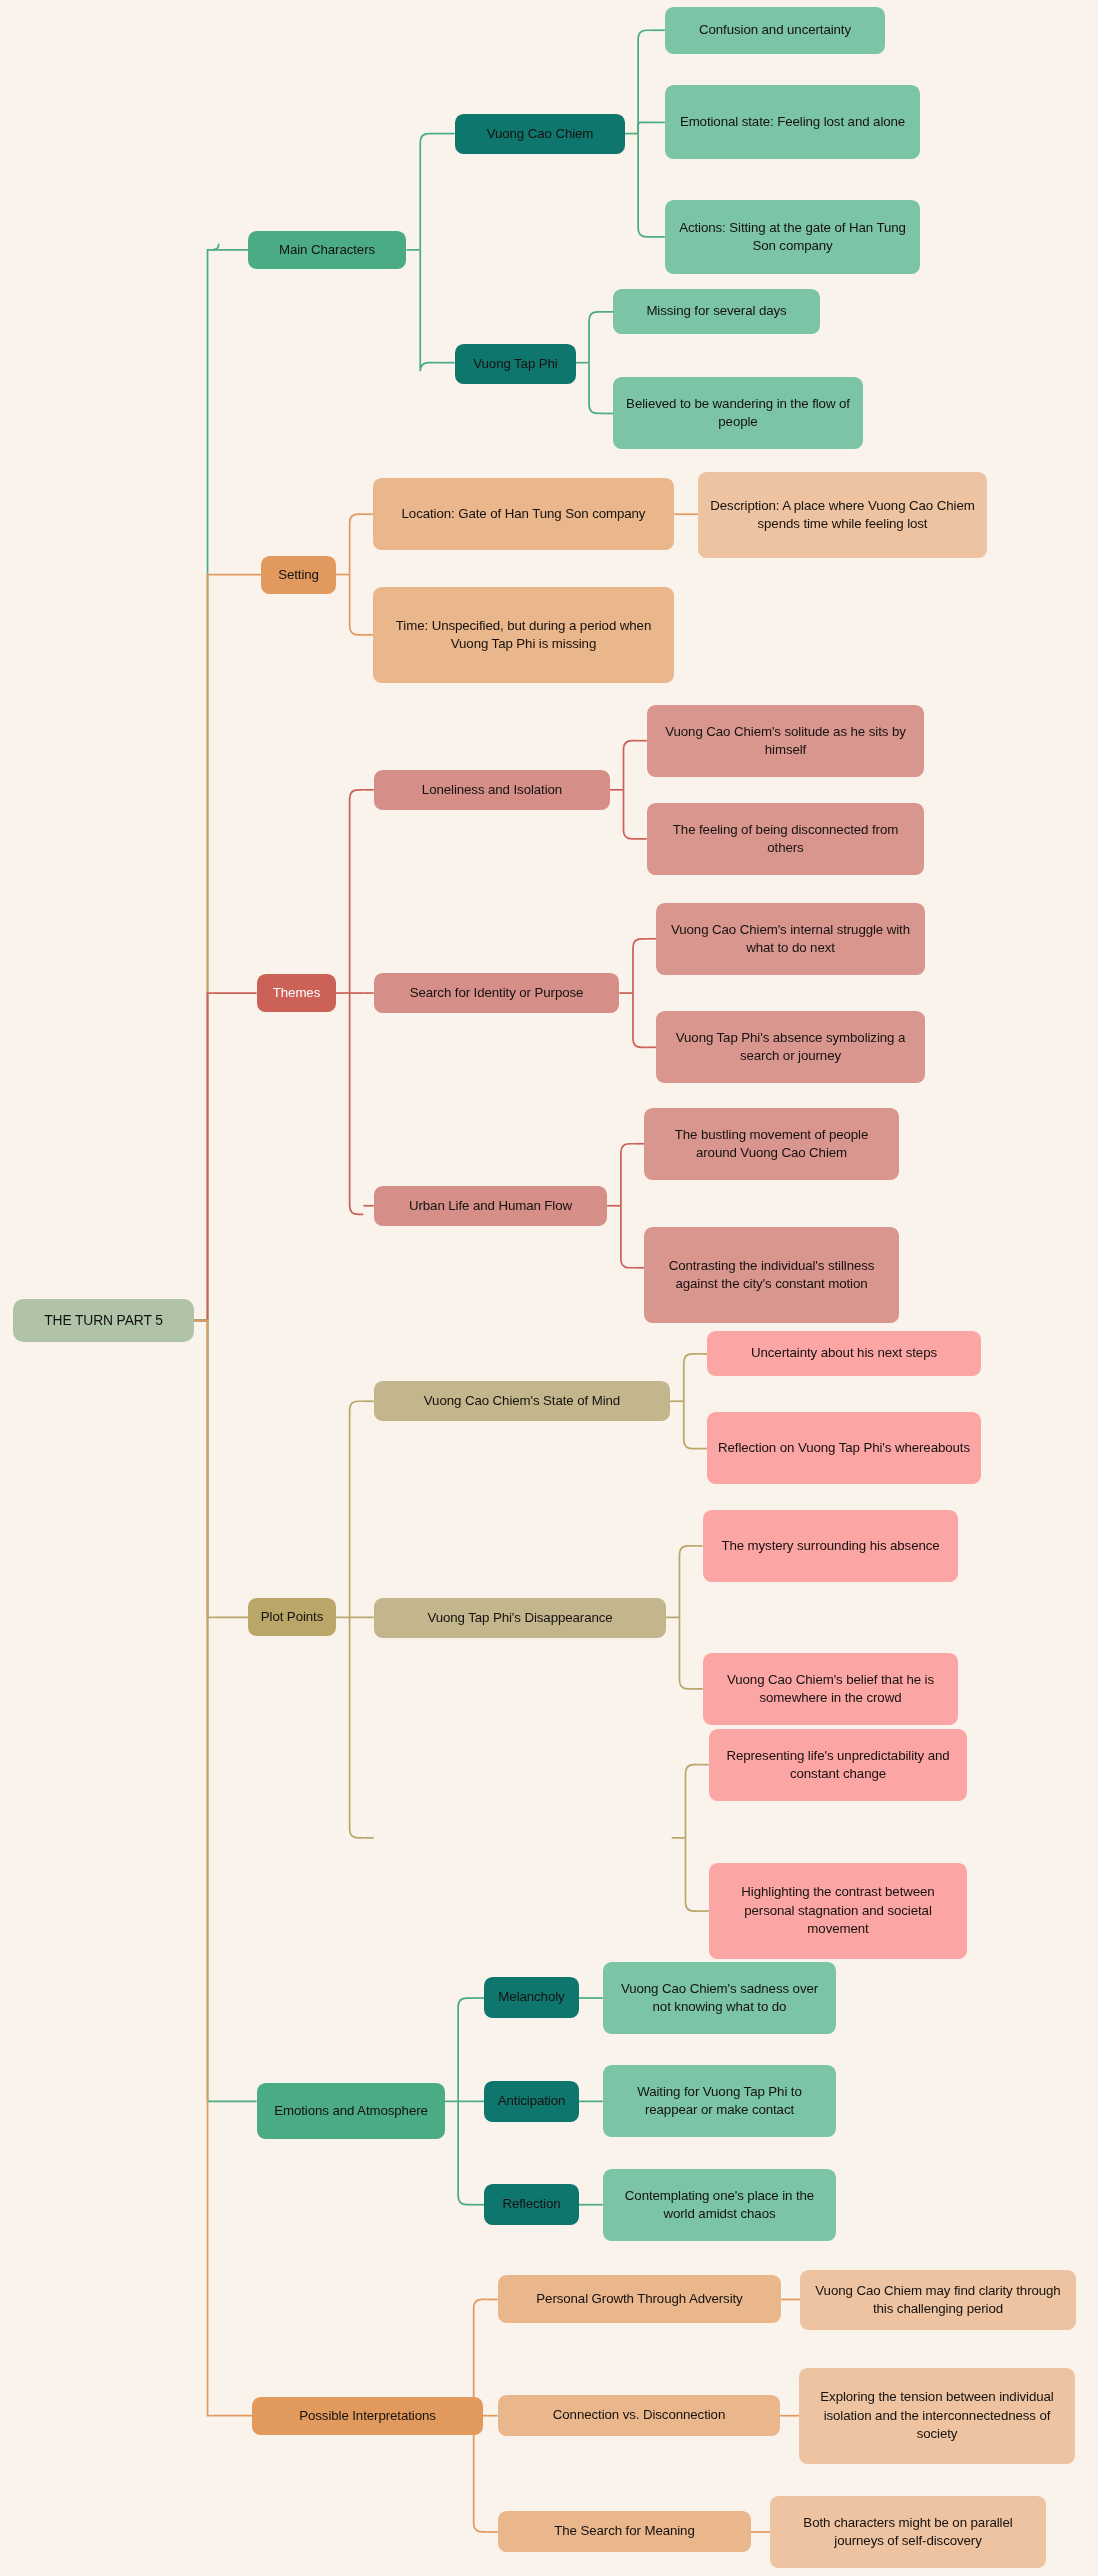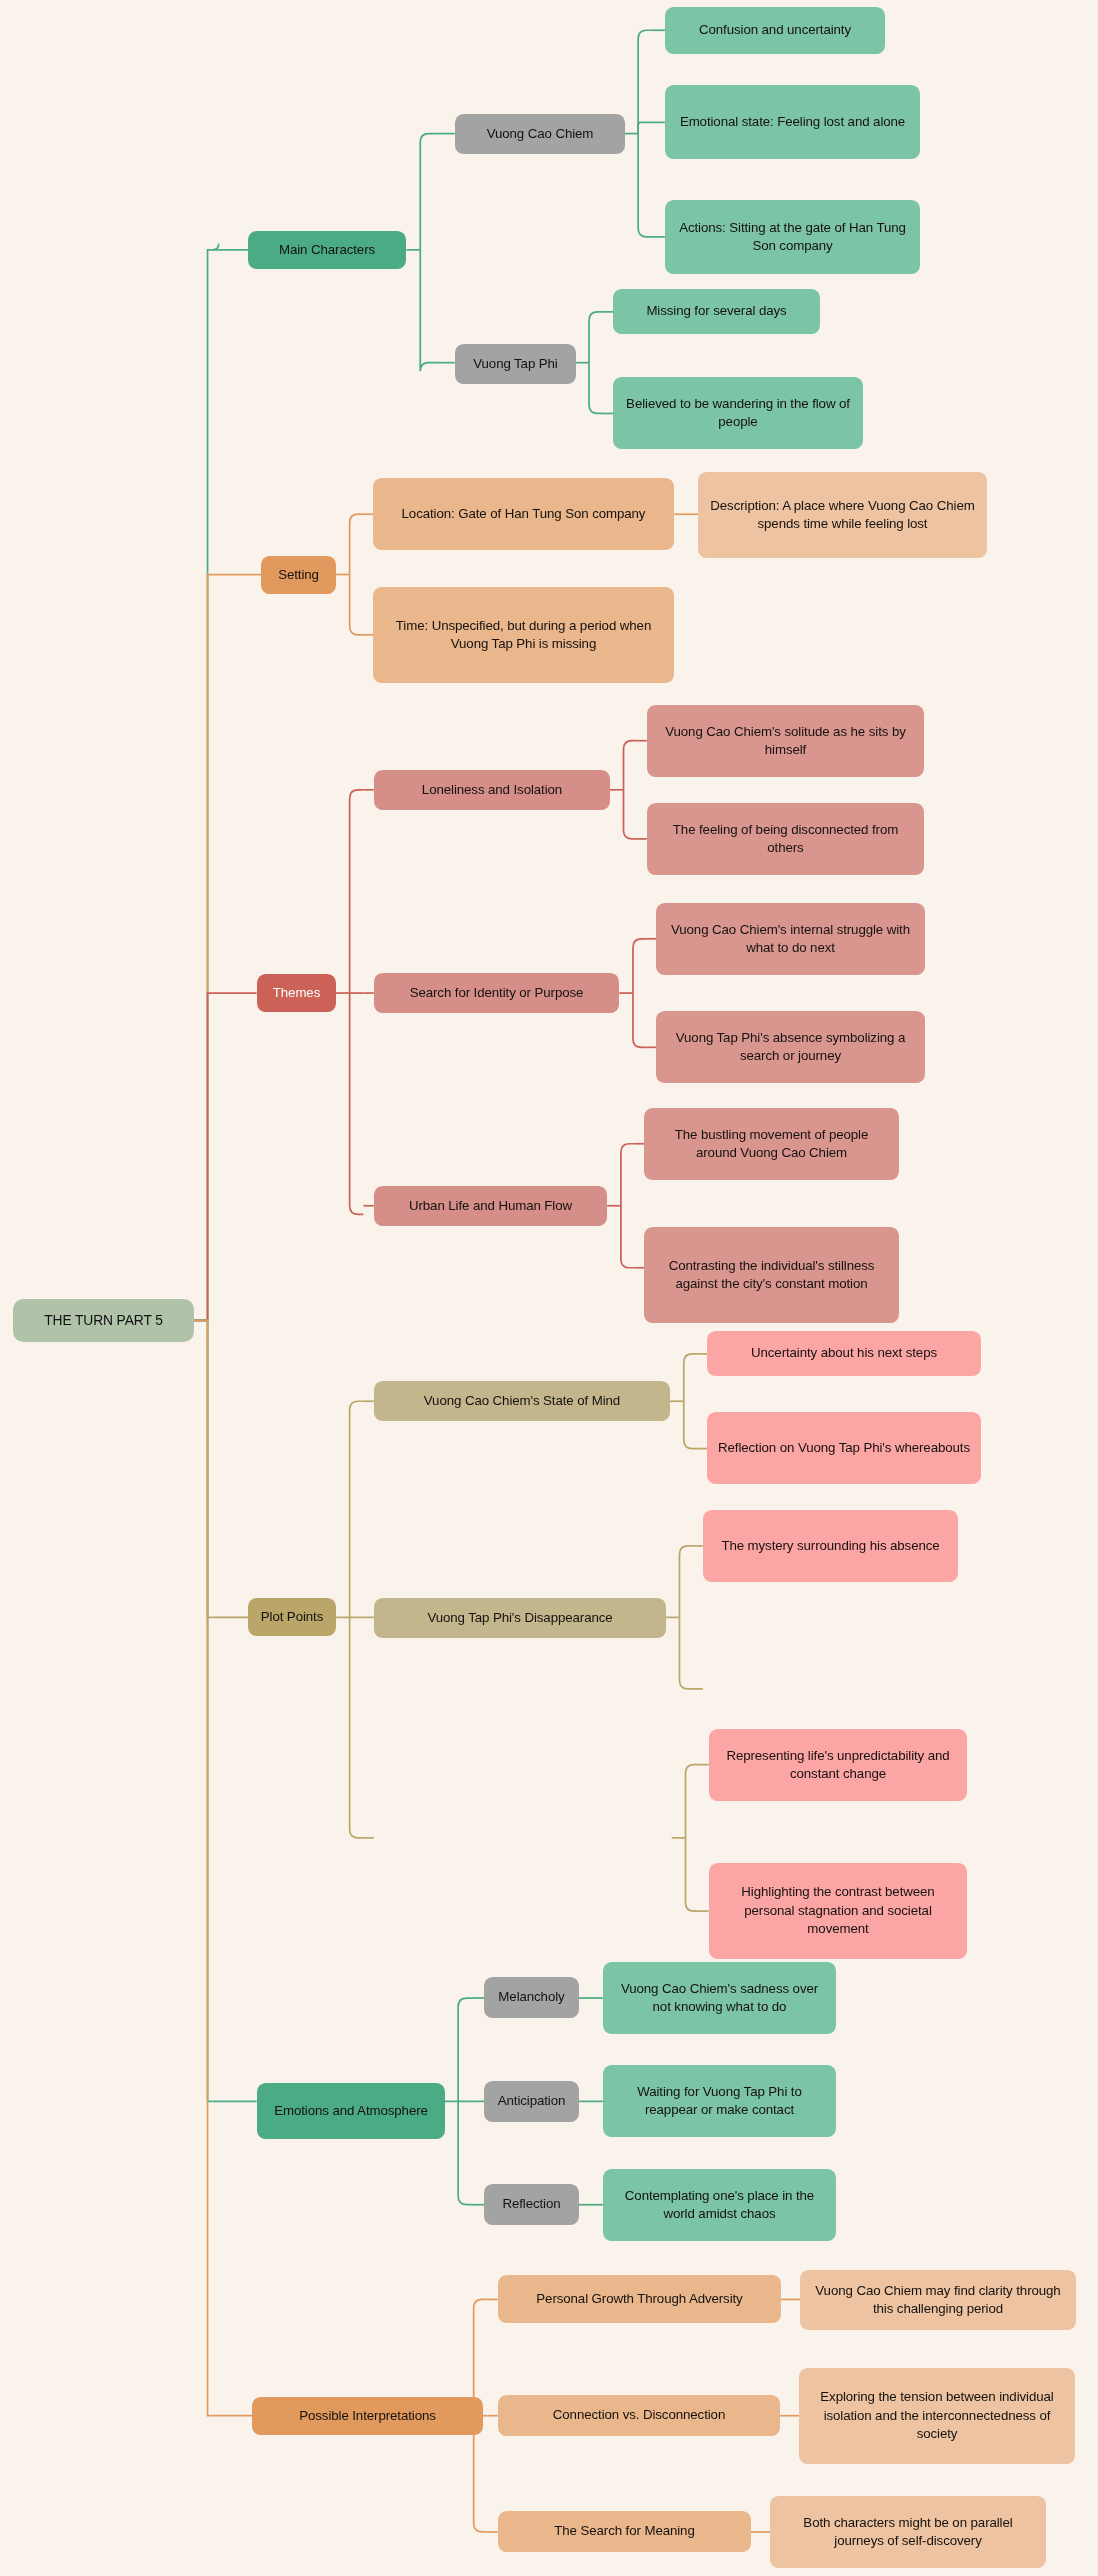--- a/index.html
+++ b/index.html
@@ -37,21 +37,21 @@
     letter-spacing: -0.1px;
   }
   .node.root {
     background: #b0c3a9;
     border-radius: 10.3px;
     font-size: 13.8px;
     color: #101010;
   }
   
   .g1 { background: #4aab85; }
-  .g2 { background: #a3a3a3; }
+  .g2 { background: #0f766e; }
   .g3 { background: #7cc4a6; }
   
   .o1 { background: #e2995e; }
   .o2 { background: #eab68c; }
   .o3 { background: #edc3a1; }
   
   .r1 { background: #cb6157; color: #ffffff; }
   .r2 { background: #d58e88; }
   .r3 { background: #d9968f; }
   
@@ -305,20 +305,23 @@
   <div class="node k3" style="left:707px; top:1412px; width:274px; height:72px;">
     <span>Reflection on Vuong Tap Phi's whereabouts</span>
   </div>
 
   <div class="node k2" style="left:374px; top:1598px; width:292px; height:40px;">
     <span>Vuong Tap Phi's Disappearance</span>
   </div>
   <div class="node k3" style="left:703px; top:1510px; width:255px; height:72px;">
     <span>The mystery surrounding his absence</span>
   </div>
+  <div class="node k3" style="left:703px; top:1653px; width:255px; height:72px;">
+    <span>Vuong Cao Chiem's belief that he is somewhere in the crowd</span>
+  </div>
 
   <div class="node k3" style="left:709px; top:1729px; width:258px; height:72px;">
     <span>Representing life's unpredictability and constant change</span>
   </div>
   <div class="node k3" style="left:709px; top:1863px; width:258px; height:96px;">
     <span>Highlighting the contrast between personal stagnation and societal movement</span>
   </div>
 
   <div class="node g1" style="left:257px; top:2083px; width:188px; height:56px;">
     <span>Emotions and Atmosphere</span>

